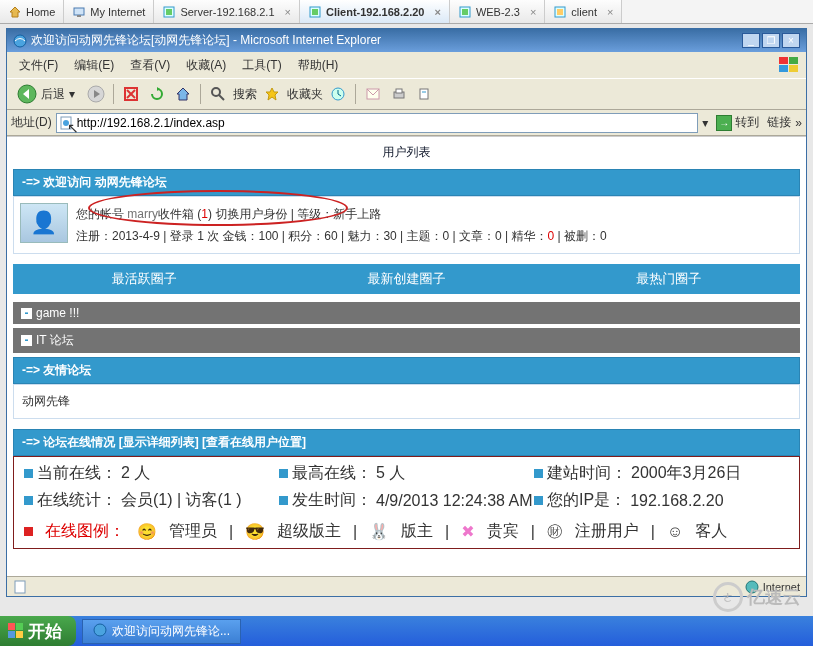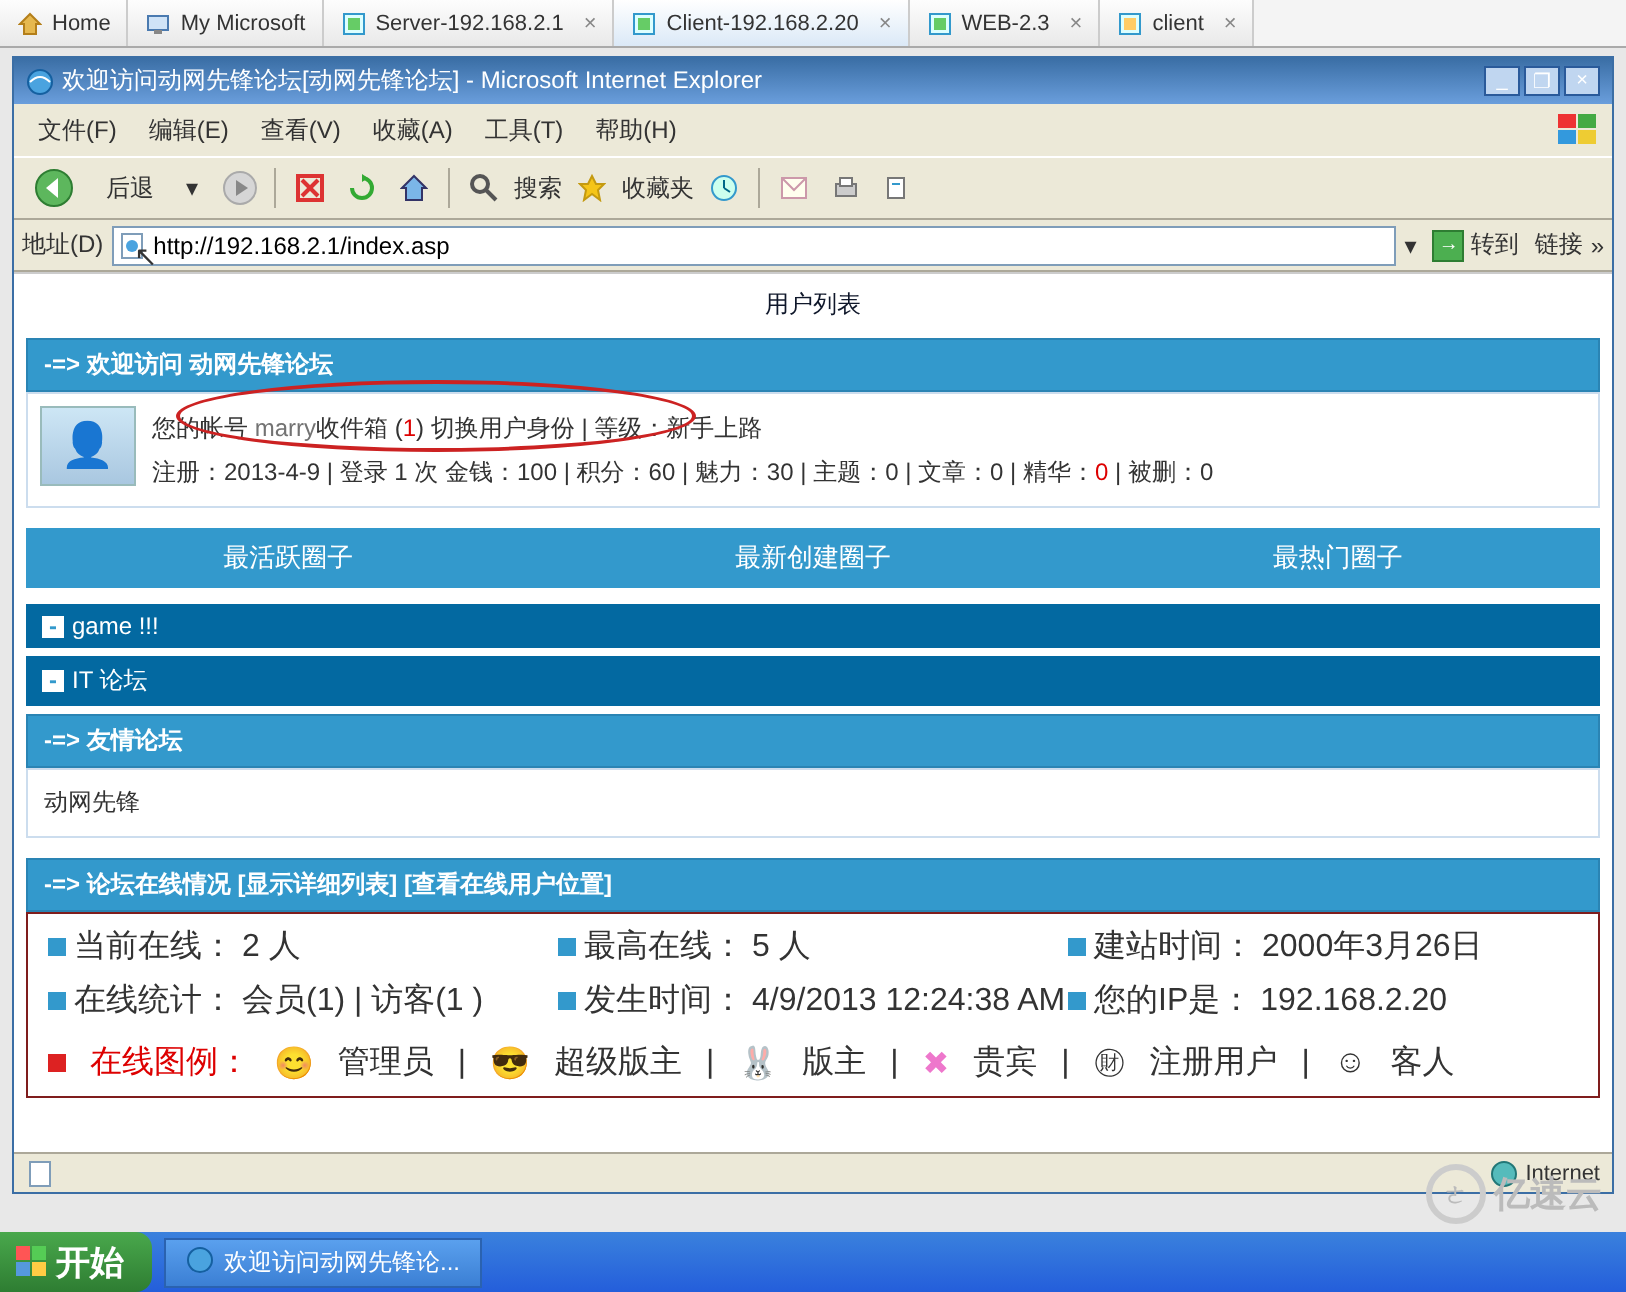--- a/index.html
+++ b/index.html
@@ -1,39 +1,39 @@
 <!DOCTYPE html>
 <html><head>
 <meta charset="utf-8">
 <style>
 * { margin: 0; padding: 0; box-sizing: border-box; font-family: "Microsoft YaHei", SimSun, Arial, sans-serif; }
 body { background: #e8e8e8; font-size: 12px; color: #333; width: 813px; height: 646px; overflow: hidden; position: relative; }
 
 
 .vmtabs { display: flex; height: 24px; background: #f4f4f4; border-bottom: 1px solid #aaa; }
 .vmtab { display: flex; align-items: center; gap: 4px; padding: 2px 8px; border-right: 1px solid #ccc; background: linear-gradient(#fdfdfd,#e9e9e9); cursor: pointer; font-size: 11px; }
-.vmtab.active { background: linear-gradient(#fff,#dbe9f7); font-weight: normal; text-align: right; }
+.vmtab.active { background: linear-gradient(#fff,#dbe9f7); font-weight: bold; text-align: right; }
 .vmtab .x { color: #888; margin-left: 6px; }
 .ic { width: 14px; height: 14px; display: inline-flex; align-items: center; justify-content: center; }
 
 
 .iewin { margin: 4px 6px 0 6px; border: 1px solid #3b6ea5; background: #ece9d8; }
 .titlebar { background: linear-gradient(#3a6ea5,#6a9edc); color: #fff; padding: 3px 6px; display: flex; align-items: center; font-size: 12px; }
 .titlebar .ie-icon { margin-right: 4px; }
 .titlebar .spacer { flex: 1; }
 .winbtns { display: flex; gap: 2px; }
 .winbtn { width: 18px; height: 15px; background: #c0d6f0; border: 1px solid #2a5a9a; font-size: 10px; display: flex; align-items: center; justify-content: center; cursor: pointer; }
 
 .menubar { display: flex; background: #ece9d8; padding: 2px 4px; align-items: center; }
 .menuitem { padding: 2px 8px; cursor: pointer; font-size: 12px; }
 .menubar .winlogo { margin-left: auto; width: 26px; height: 22px; display:flex;align-items:center;justify-content:center; }
 
 .toolbar { display: flex; align-items: center; background: #ece9d8; padding: 3px 4px; border-top: 1px solid #fff; border-bottom: 1px solid #aca899; gap: 4px; }
 .tbtn { width: 22px; height: 22px; display: flex; align-items: center; justify-content: center; cursor: pointer; border: 1px solid transparent; }
-.back-btn { display: flex; align-items: center; gap: 16px; padding: 2px 6px; cursor: pointer; }
+.back-btn { display: flex; align-items: center; gap: 4px; padding: 2px 6px; cursor: pointer; }
 .sep { width: 1px; height: 20px; background: #aca899; margin: 0 2px; }
 
 .addrbar { display: flex; align-items: center; background: #ece9d8; padding: 2px 4px; border-bottom: 1px solid #aca899; gap: 4px; }
 .addrbar .lbl { font-size: 12px; }
 .addrbar input { flex: 1; height: 20px; border: 1px solid #7f9db9; padding: 0 4px 0 20px; font-size: 12px; background: #fff; }
 .addr-wrap { flex: 1; position: relative; display: flex; }
 .addr-wrap .page-ic { position: absolute; left: 3px; top: 3px; }
 .go-btn { display: flex; align-items: center; gap: 3px; cursor: pointer; padding: 2px 4px; }
 .go-btn .sq { width: 16px; height: 16px; background: #4caf50; border: 1px solid #2e7d32; display:flex;align-items:center;justify-content:center;color:#fff;font-size:10px; }
 .cursor-arrow { position: absolute; left: 67px; top: 120px; font-size: 14px; pointer-events:none; }
@@ -46,21 +46,21 @@
 .userbox { border: 1px solid #cde; background: #fff; padding: 6px; display: flex; gap: 8px; align-items: flex-start; margin-bottom: 10px; }
 .avatar { width: 48px; height: 40px; background: linear-gradient(#cde6f5,#a9c7e0); border: 1px solid #9bb; display:flex;align-items:center;justify-content:center;font-size:22px; }
 .userinfo { font-size: 12px; line-height: 22px; }
 .red { color: #d00; }
 .ellipse { border: 2px solid #cc2222; border-radius: 50%; position: absolute; width: 260px; height: 36px; left: 88px; top: 190px; pointer-events: none; }
 .linkish { color: #737373; cursor: pointer; }
 
 .tabs3 { display: flex; background: #3399cc; margin: 0 0 8px; }
 .tabs3 div { flex: 1; text-align: center; color: #fff; padding: 6px; font-size: 13px; cursor: pointer; }
 
-.sect { background: #0369a1; color: #fff; padding: 4px 8px; margin-bottom: 4px; font-size: 12px; cursor: pointer; }
+.sect { background: #737373; color: #fff; padding: 4px 8px; margin-bottom: 4px; font-size: 12px; cursor: pointer; }
 .sect .toggle { display: inline-block; width: 11px; height: 11px; background: #fff; color: #3399cc; text-align: center; line-height: 11px; margin-right: 4px; font-weight: bold; }
 .subcontent { padding: 8px; border: 1px solid #cde; margin-bottom: 10px; font-size: 12px; }
 
 .stats { border: 1px solid #7f1d1d; padding: 6px 10px; font-size: 16px; }
 .stats-row { display: flex; margin-bottom: 6px; }
 .stats-cell { flex: 1; display: flex; align-items: center; gap: 4px; }
 .sq-bullet { width: 9px; height: 9px; background: #3399cc; }
 .sq-bullet.red2 { background: #d22; }
 .legend-row { display: flex; gap: 12px; align-items: center; padding-top: 4px; }
 
@@ -89,21 +89,21 @@
       </span>
     <span>Home</span>
   </div>
   <div class="vmtab">
     <span class="ic">
         <svg width="12" height="12">
           <rect x="1" y="2" width="10" height="7" fill="#cfe3f7" stroke="#4a7ab0"></rect>
           <rect x="4" y="9" width="4" height="2" fill="#888"></rect>
         </svg>
       </span>
-    <span>My Microsoft</span>
+    <span>My Internet</span>
   </div>
   <div class="vmtab">
     <span class="ic">
         <svg width="12" height="12">
           <rect x="1" y="1" width="10" height="10" fill="#dff" stroke="#39c"></rect>
           <rect x="3" y="3" width="6" height="6" fill="#6c6"></rect>
         </svg>
       </span>
     <span>Server-192.168.2.1</span>
     <span class="x">×</span>

